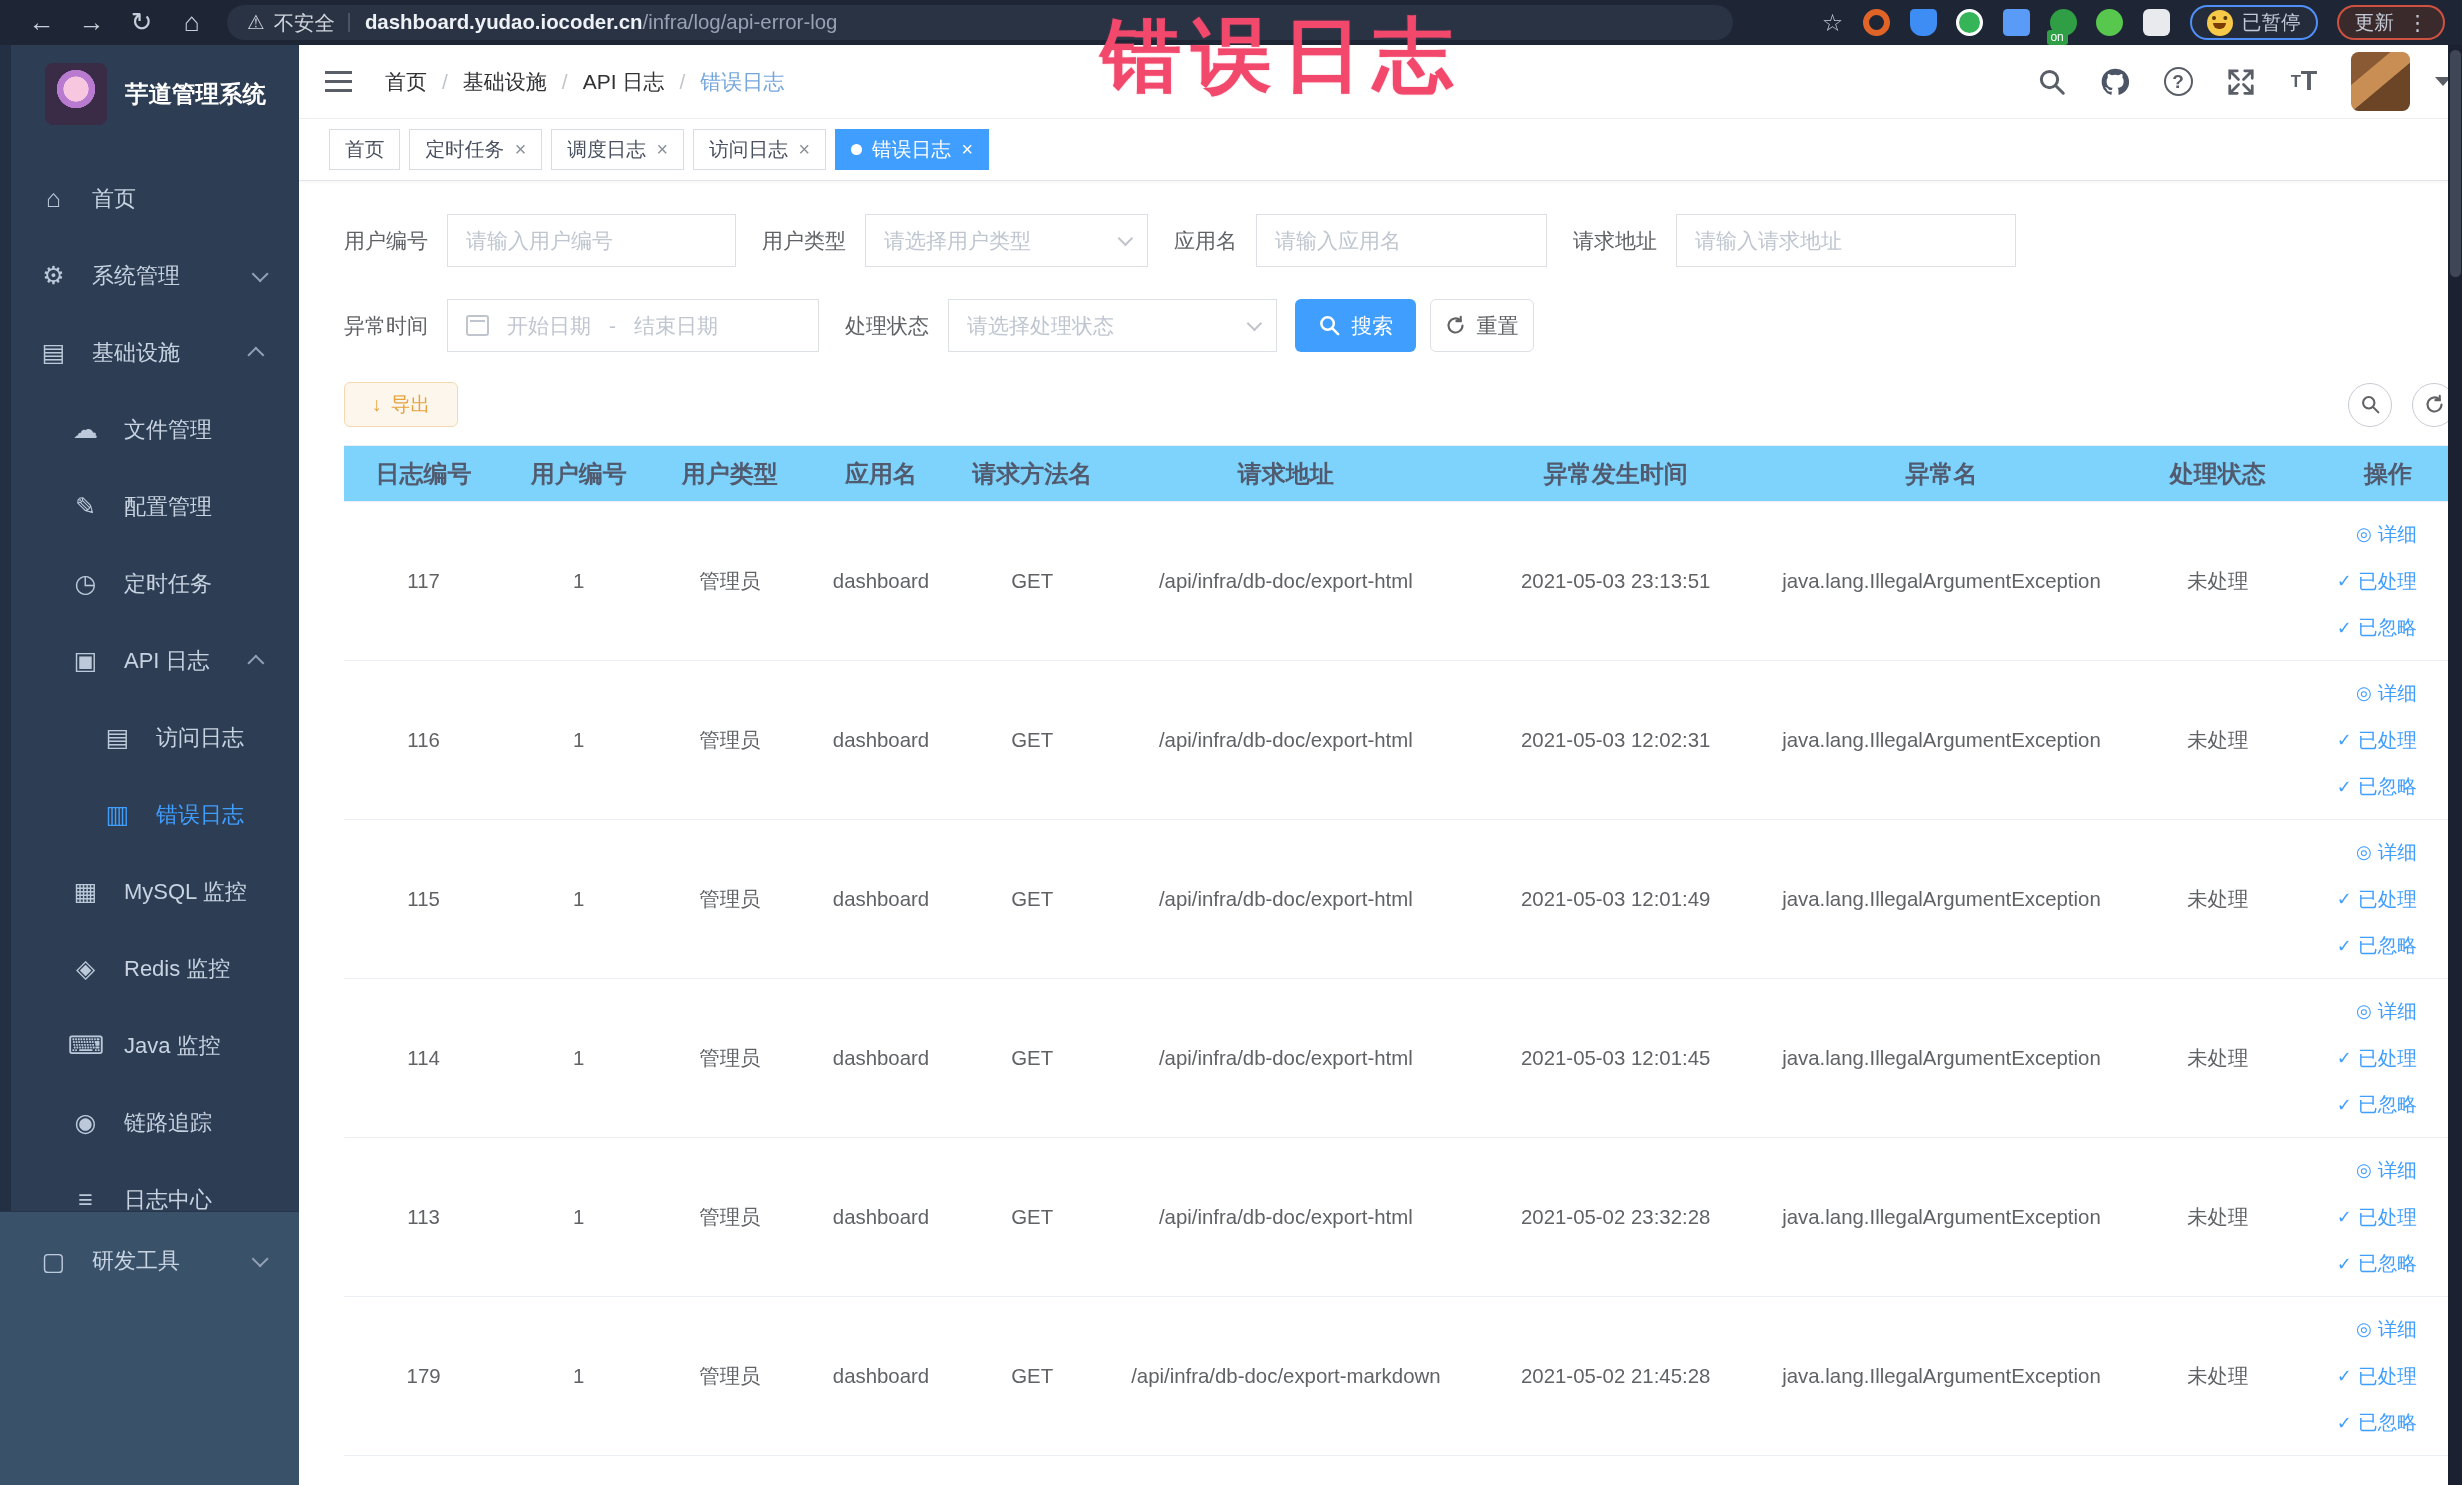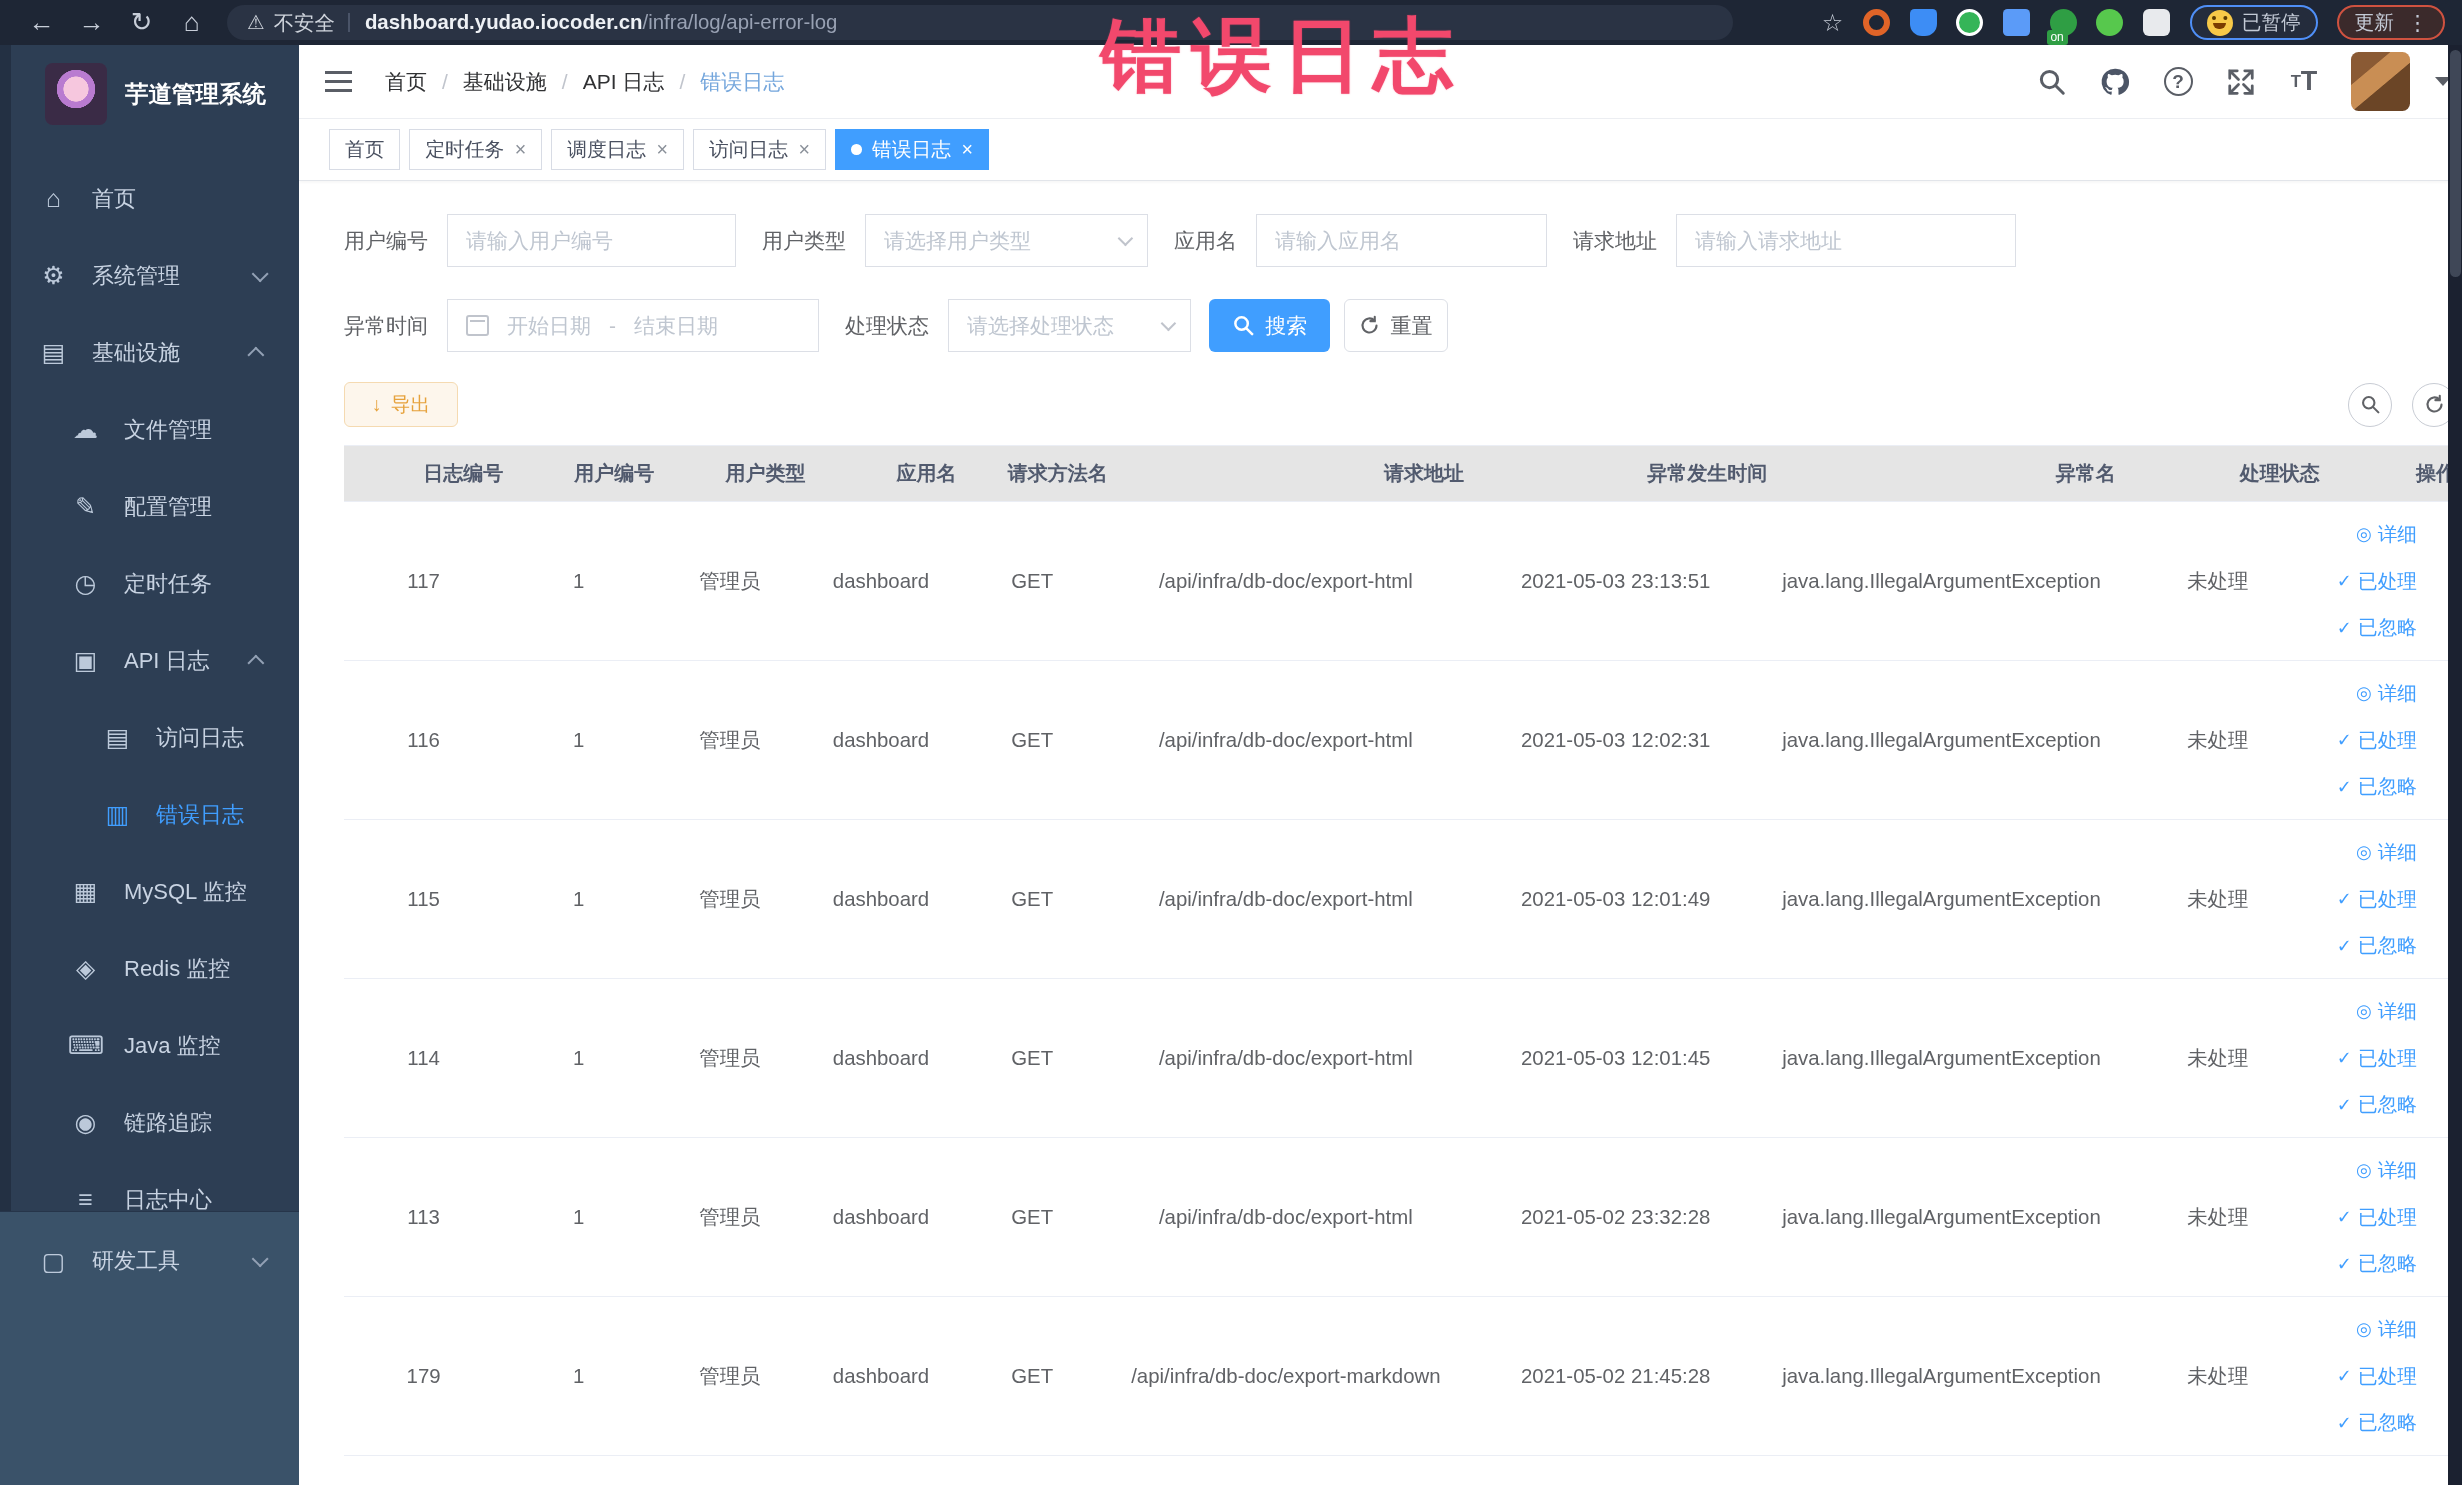--- a/index.html
+++ b/index.html
@@ -116,22 +116,22 @@
   .btn-plain { background:#fff; border-color:#dcdfe6; color:#606266; width:104px; margin-left:13.6px; }
 
   .action-row { display:flex; align-items:center; justify-content:space-between; margin:30px 0 18px 0; }
   .btn-export { height:45px; width:114px; background:#fdf6ec; border:1.5px solid #f5dab1; color:#e6a23c;
     border-radius:6px; font-size:19.7px; display:flex; align-items:center; justify-content:center; gap:9px; cursor:pointer; }
   .round-btns { display:flex; gap:19.7px; }
   .round-btn { width:44px; height:44px; border-radius:50%; border:1.5px solid #c8ccd4; display:flex;
     align-items:center; justify-content:center; cursor:pointer; background:#fff; }
 
   table.grid { width:2112px; border-collapse:collapse; table-layout:fixed; }
-  .grid th { height:56px; font-size:20px; font-weight:bold; color:#515a6e; background:#e5e5e5;
-    border-top:1.5px solid #ebeef5; border-bottom:1.5px solid #ebeef5; text-align:right; }
+  .grid th { height:56px; font-size:24px; font-weight:bold; color:#515a6e; background:#7dd3fc;
+    border-top:1.5px solid #ebeef5; border-bottom:1.5px solid #ebeef5; text-align:center; }
   .grid td { height:159px; font-size:20.4px; color:#606266; text-align:center; border-bottom:1.5px solid #ebeef5;
     overflow:hidden; }
   .acts { display:flex; flex-direction:column; align-items:flex-end; gap:19.7px; padding-right:39px; }
   .act-link { color:#409eff; font-size:19.7px; display:flex; align-items:center; gap:6px; cursor:pointer; }
   .act-link .ai { font-size:18px; }
 
   
   .page-scrollbar { position:absolute; right:0; top:45px; width:13.6px; height:1440px; background:#1b2130; z-index:45; }
   .page-scrollbar .thumb { position:absolute; top:4.5px; left:1.5px; width:10.6px; height:227px; background:#3f4757;
     border-radius:5.3px; }
@@ -345,21 +345,21 @@
 
       <div class="filter-row" style="margin-bottom:0">
         <span class="f-label">异常时间</span>
         <div class="f-date" style="width:372px">
           <span class="cal"></span>
           <span class="ph">开始日期</span>
           <span class="date-sep">-</span>
           <span class="ph">结束日期</span>
         </div>
         <span class="f-label">处理状态</span>
-        <div class="f-select" style="width:243px; margin-right:18px">
+        <div class="f-select" style="width:329px; margin-right:18px">
           <span class="ph">请选择处理状态</span>
             <span class="sel-caret"></span>
         </div>
         <button class="btn btn-primary">
           <svg width="23" height="23" viewBox="0 0 24 24">
               <circle cx="10" cy="10" r="6.5" fill="none" stroke="#ffffff" stroke-width="2.6"></circle>
               <line x1="15" y1="15" x2="21" y2="21" stroke="#ffffff" stroke-width="2.6" stroke-linecap="round"></line>
             </svg>
           <span>搜索</span>
         </button>

